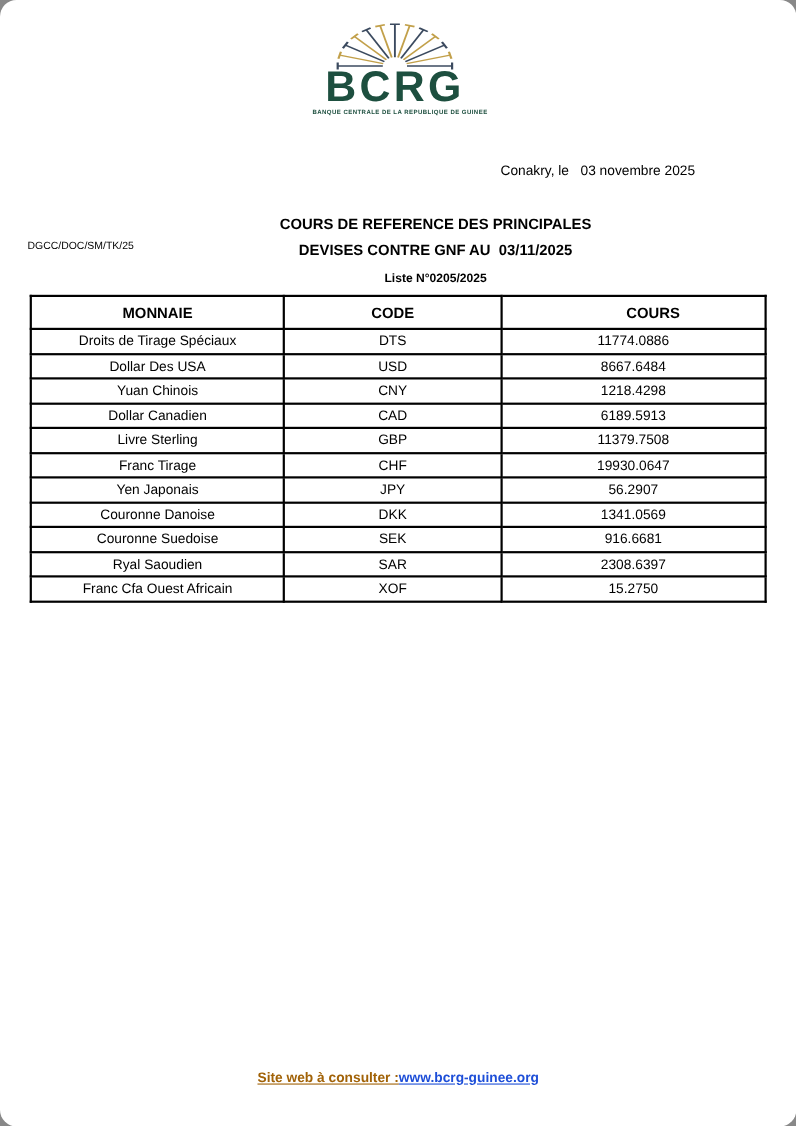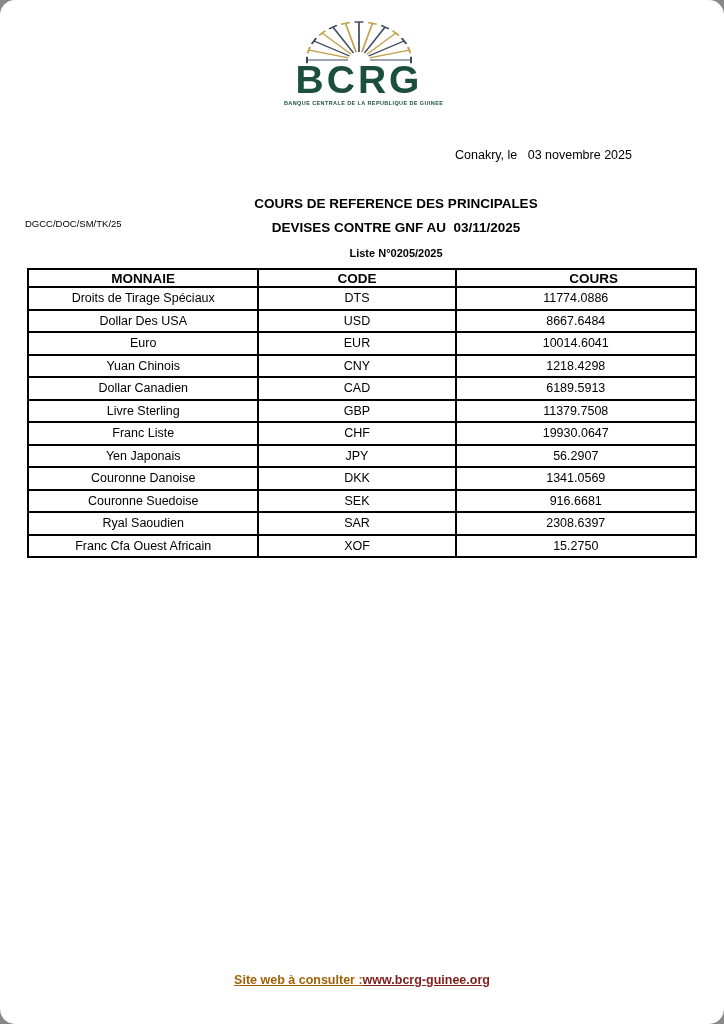--- a/index.html
+++ b/index.html
@@ -85,21 +85,21 @@
     border-collapse: collapse;
   }
   .rates-table th, .rates-table td {
     border: 2px solid #000;
     text-align: center;
     vertical-align: middle;
   }
   .rates-table th {
     font-size: 13.5px;
     font-weight: bold;
-    height: 18px;
+    height: 30px;
     margin-top: 38px;
   }
   .rates-table td {
     font-size: 12.5px;
     height: 22.5px;
   }
   .col-monnaie { width: 34.5%; }
   .col-code    { width: 29.5%; }
   .col-cours   { width: 36%; padding-left: 36px; }
   
@@ -204,41 +204,36 @@
           <td>Droits de Tirage Spéciaux</td>
           <td>DTS</td>
           <td>11774.0886</td>
         </tr>
         <tr>
           <td>Dollar Des USA</td>
           <td>USD</td>
           <td>8667.6484</td>
         </tr>
         <tr>
-          <td>Euro</td>
-          <td>EUR</td>
-          <td>10014.6041</td>
-        </tr>
-        <tr>
           <td>Yuan Chinois</td>
           <td>CNY</td>
           <td>1218.4298</td>
         </tr>
         <tr>
           <td>Dollar Canadien</td>
           <td>CAD</td>
           <td>6189.5913</td>
         </tr>
         <tr>
           <td>Livre Sterling</td>
           <td>GBP</td>
           <td>11379.7508</td>
         </tr>
         <tr>
-          <td>Franc Liste</td>
+          <td>Franc Tirage</td>
           <td>CHF</td>
           <td>19930.0647</td>
         </tr>
         <tr>
           <td>Yen Japonais</td>
           <td>JPY</td>
           <td>56.2907</td>
         </tr>
         <tr>
           <td>Couronne Danoise</td>
@@ -257,16 +252,16 @@
         </tr>
         <tr>
           <td>Franc Cfa Ouest Africain</td>
           <td>XOF</td>
           <td>15.2750</td>
         </tr>
       </tbody>
   </table>
 
   <div class="footer">
-    <span class="footer-label">Site web à consulter :</span><a class="footer-link" href="#" style="color: #7f1d1d;">www.bcrg-guinee.org</a>
+    <span class="footer-label">Site web à consulter :</span><a class="footer-link" href="#" style="color: #1d4ed8;">www.bcrg-guinee.org</a>
   </div>
 
 </div>
 
 </body></html>

